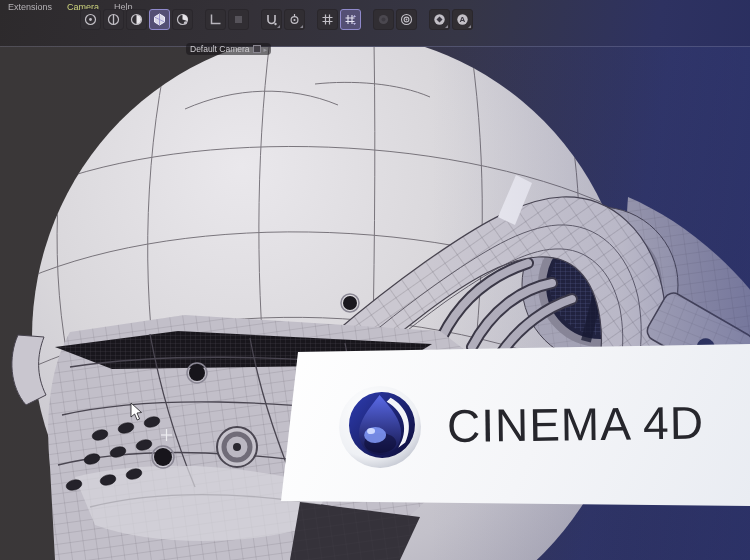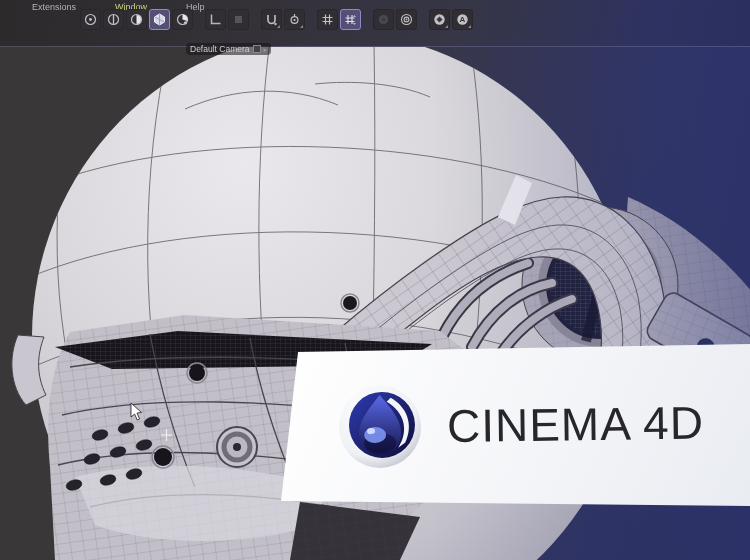--- a/index.html
+++ b/index.html
@@ -4,21 +4,21 @@
 <style>
   html,body{margin:0;padding:0;}
   #screen{
     position:relative;width:750px;height:560px;overflow:hidden;
     font-family:"Liberation Sans",sans-serif;
     background:linear-gradient(100deg,#2d2a2c 0%,#343138 30%,#363646 55%,#2e3261 78%,#272c5e 100%);
   }
   
   .menubar{position:absolute;top:0;left:0;height:13px;display:flex;gap:15px;
     padding:2px 0 0 8px;font-size:9px;color:#b4b1b5;z-index:5;}
-  .menubar .item{cursor:default;margin-left:24px;}
+  .menubar .item{cursor:default;}
   .menubar .item.hl{color:#cbd17c;}
   
   .toolbar{position:absolute;top:9px;left:80px;display:flex;align-items:center;z-index:5;}
   .tgroup{display:flex;gap:2px;margin-right:12px;}
   .tbtn{width:21px;height:21px;border-radius:3px;background:#312e33;border:1px solid #2a272c;
     display:flex;align-items:center;justify-content:center;position:relative;box-sizing:border-box;}
   .tbtn svg{display:block;}
   .tbtn.active{background:#544f74;border-color:#8f89cb;}
   .tbtn.dim svg{opacity:.35;}
   .tbtn.sub:after{content:"";position:absolute;right:1px;bottom:1px;border-style:solid;
@@ -42,21 +42,21 @@
   .banner-inner{display:flex;align-items:center;gap:24px;margin-left:56px;transform:rotate(-0.8deg);}
   .brandtext{font-size:46px;letter-spacing:1px;color:#26262c;font-weight:400;white-space:nowrap;}
 </style>
 </head>
 <body>
 
 <div id="screen">
 
   <div class="menubar">
     <span class="item">Extensions</span>
-    <span class="item hl">Window</span>
+    <span class="item hl">Camera</span>
     <span class="item">Help</span>
   </div>
 
   <div class="toolbar">
     <div class="tgroup">
       <div class="tbtn" title="points-mode">
         <svg width="13" height="13" viewBox="0 0 13 13">
             <circle cx="6.5" cy="6.5" r="5" fill="none" stroke="#c2bfc6" stroke-width="1.2"></circle>
             <circle cx="6.5" cy="6.5" r="1.4" fill="#c2bfc6"></circle>
           </svg>

